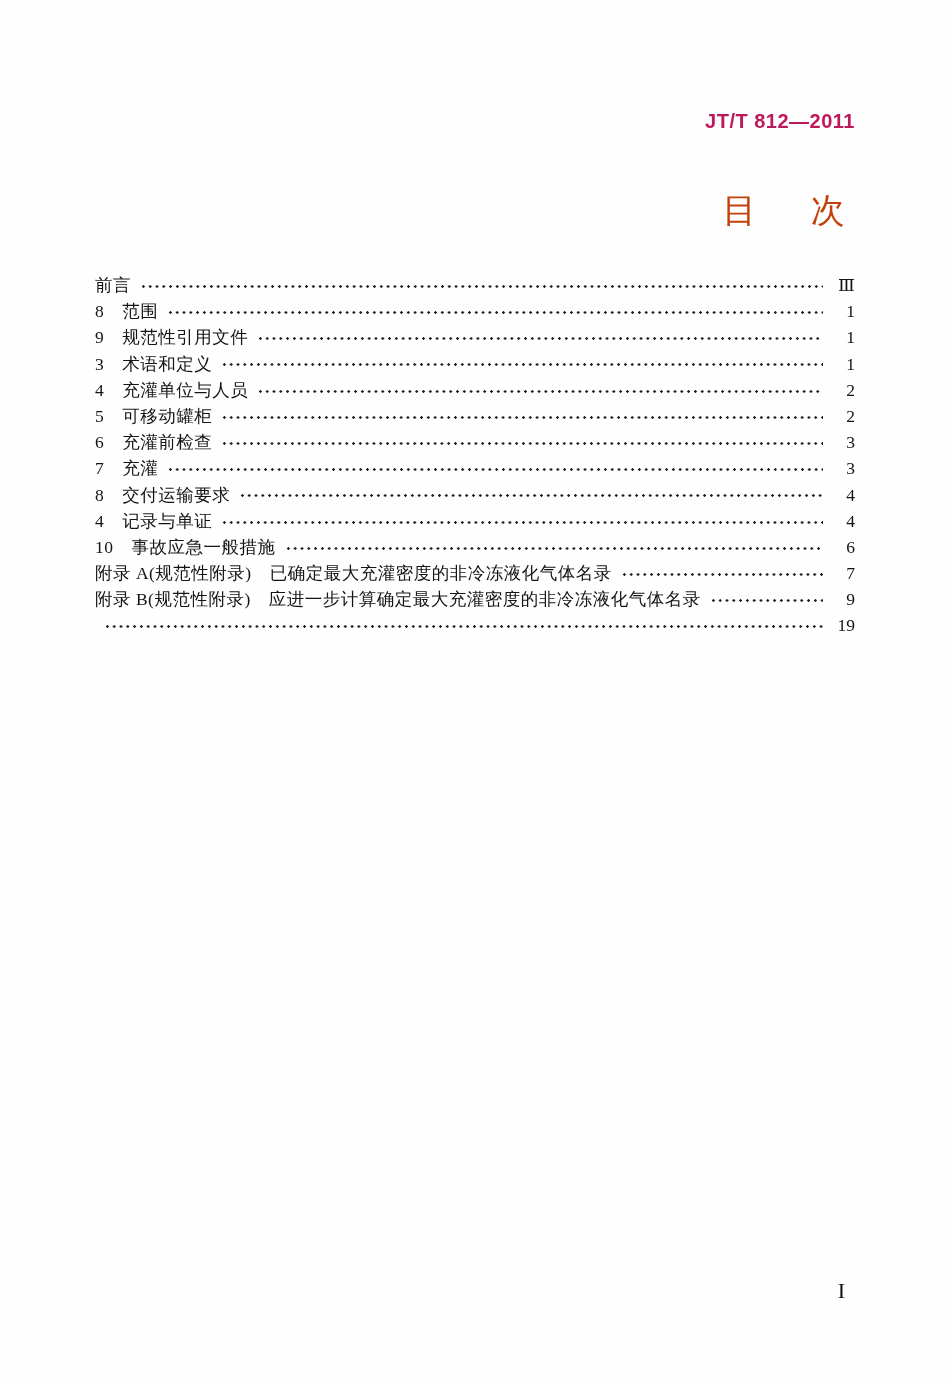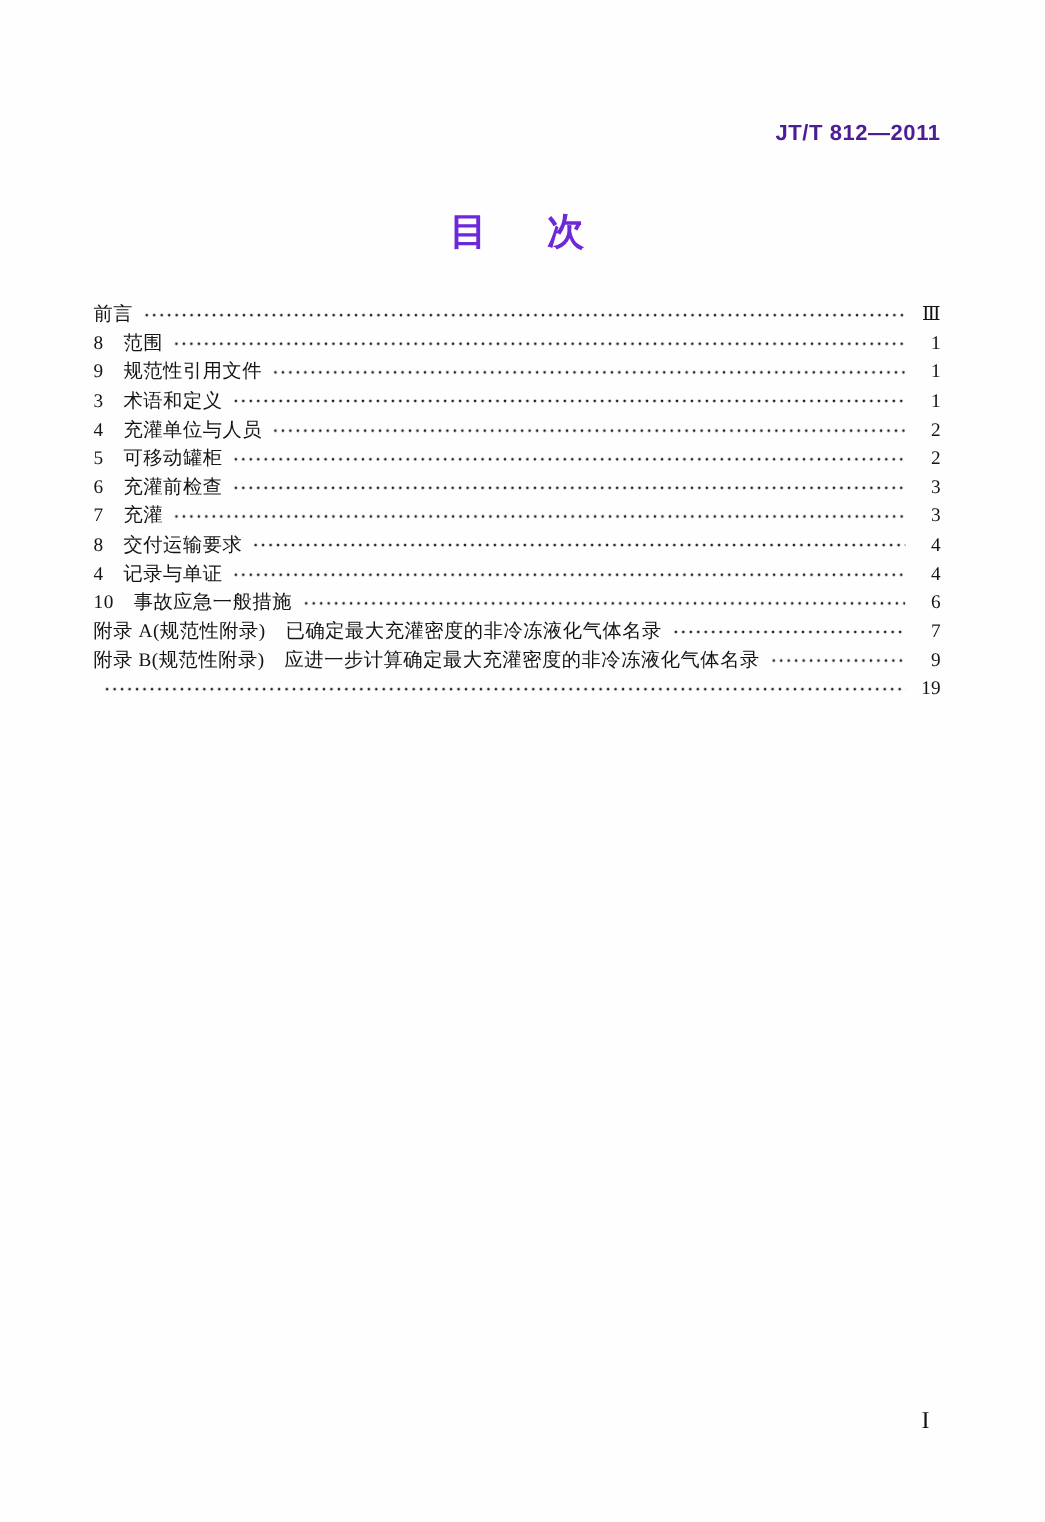--- a/index.html
+++ b/index.html
@@ -18,37 +18,37 @@
     background: #fefefe;
   }
   .doc-header {
     position: absolute;
     top: 110px;
     right: 95px;
     font-family: "Liberation Sans", "DejaVu Sans", sans-serif;
     font-weight: 700;
     font-size: 20px;
     letter-spacing: 0.5px;
-    color: #4c1d95;
+    color: #be185d;
   }
   .doc-title {
     position: absolute;
     top: 188px;
     left: 85px;
     right: 95px;
-    text-align: center;
+    text-align: right;
     font-size: 34px;
-    font-weight: 700;
+    font-weight: 400;
     letter-spacing: 0.30em;
     text-indent: 0.30em; 
-    color: #6d28d9;
+    color: #c2410c;
   }
   .toc {
     position: absolute;
-    left: 85px;
+    left: 95px;
     right: 95px;
     top: 272px;
     font-size: 17.5px;
   }
   .toc-row {
     display: flex;
     align-items: baseline;
     height: 26.2px;
     line-height: 26.2px;
     white-space: pre;

